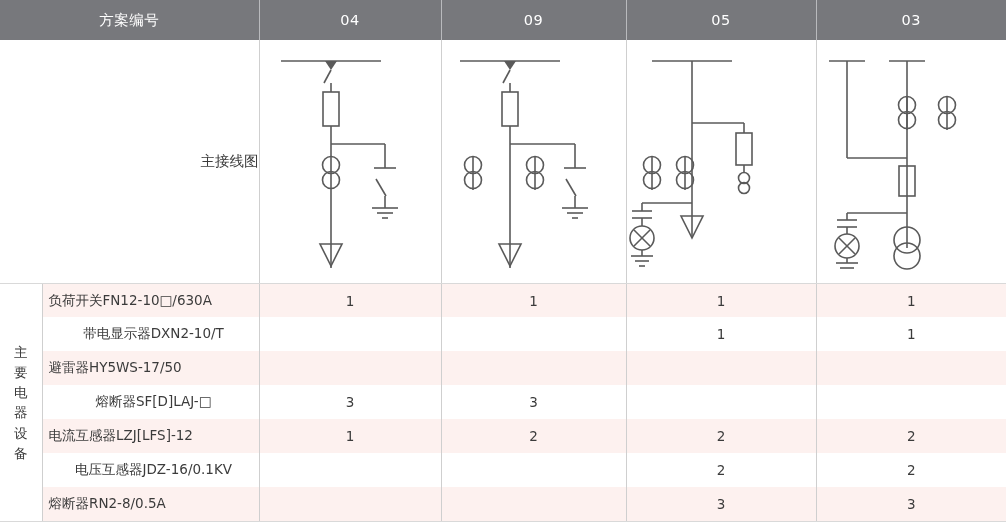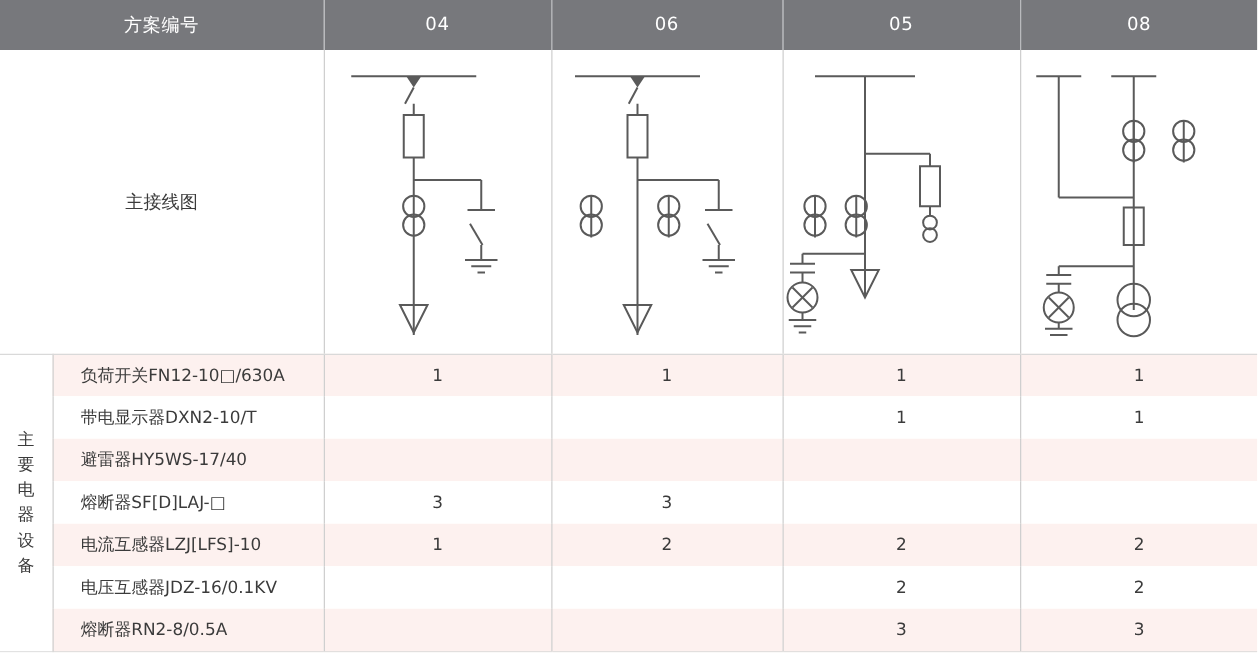--- a/index.html
+++ b/index.html
@@ -33,21 +33,21 @@
   }
   tr.head-row td.last { border-right: none; }
   td.head-corner { background: #77787c; }
 
   
   tr.diagram-row { height: 228px; }
   tr.diagram-row td {
     background: #ffffff;
     border-bottom: 1px solid #d9d9d9;
     vertical-align: middle;
-    text-align: center;
+    text-align: right;
   }
   td.diagram-label {
     font-size: 14.5px;
     color: #3b3b3b;
     border-right: none;
   }
   td.diagram-cell { border-left: 1px solid #cfcfcf; padding: 0; }
   td.diagram-cell svg { display: block; margin: 0 auto; }
 
   
@@ -66,31 +66,31 @@
   }
 
   
   tr.data-row { height: 32px; }
   tr.data-row td {
     font-size: 13.5px;
     color: #3b3b3b;
     vertical-align: middle;
   }
   td.item-name {
-    padding-left: 22px;
+    padding-left: 6px;
     text-align: left;
     white-space: nowrap;
     margin-top: 33px;
   }
   td.qty {
     text-align: center;
     border-left: 1px solid #cfcfcf;
   }
   tr.odd td.item-name, tr.odd td.qty { background: #fdf1ef; }
-  tr.even td.item-name, tr.even td.qty { background: #ffffff; }
+  tr.even td.item-name, tr.even td.qty { background: #ffffff; text-align: center; }
   tr.data-row.first-data td.item-name,
   tr.data-row.first-data td.qty { border-top: 1px solid #d9d9d9; }
   tr.data-row.last-data td.item-name,
   tr.data-row.last-data td.qty { border-bottom: 1px solid #d9d9d9; }
   td.group-label.bordered { border-top: 1px solid #d9d9d9; border-bottom: 1px solid #d9d9d9; }
 </style>
 </head>
 <body>
 
 <div id="sheet">
@@ -101,23 +101,23 @@
       <col style="width:182px">
       <col style="width:185px">
       <col style="width:190px">
       <col style="width:190px">
     </colgroup>
 
     <tbody>
         <tr class="head-row">
       <td class="head-corner" colspan="2">方案编号</td>
       <td>04</td>
-      <td>06</td>
+      <td>09</td>
       <td>05</td>
-      <td class="last">08</td>
+      <td class="last">03</td>
     </tr>
 
     <tr class="diagram-row">
       <td class="diagram-label" colspan="2">主接线图</td>
 
       <td class="diagram-cell">
         <svg width="182" height="228" viewBox="0 0 182 228">
           <g fill="none" stroke="#5a5a5a" stroke-width="1.6">
 
             <line x1="21" y1="13" x2="121" y2="13"></line>
@@ -280,37 +280,37 @@
 
     <tr class="data-row even">
       <td class="item-name">带电显示器DXN2-10/T</td>
       <td class="qty"></td>
       <td class="qty"></td>
       <td class="qty">1</td>
       <td class="qty">1</td>
     </tr>
 
     <tr class="data-row odd">
-      <td class="item-name">避雷器HY5WS-17/40</td>
+      <td class="item-name">避雷器HY5WS-17/50</td>
       <td class="qty"></td>
       <td class="qty"></td>
       <td class="qty"></td>
       <td class="qty"></td>
     </tr>
 
     <tr class="data-row even">
       <td class="item-name">熔断器SF[D]LAJ-□</td>
       <td class="qty">3</td>
       <td class="qty">3</td>
       <td class="qty"></td>
       <td class="qty"></td>
     </tr>
 
     <tr class="data-row odd">
-      <td class="item-name">电流互感器LZJ[LFS]-10</td>
+      <td class="item-name">电流互感器LZJ[LFS]-12</td>
       <td class="qty">1</td>
       <td class="qty">2</td>
       <td class="qty">2</td>
       <td class="qty">2</td>
     </tr>
 
     <tr class="data-row even">
       <td class="item-name">电压互感器JDZ-16/0.1KV</td>
       <td class="qty"></td>
       <td class="qty"></td>

